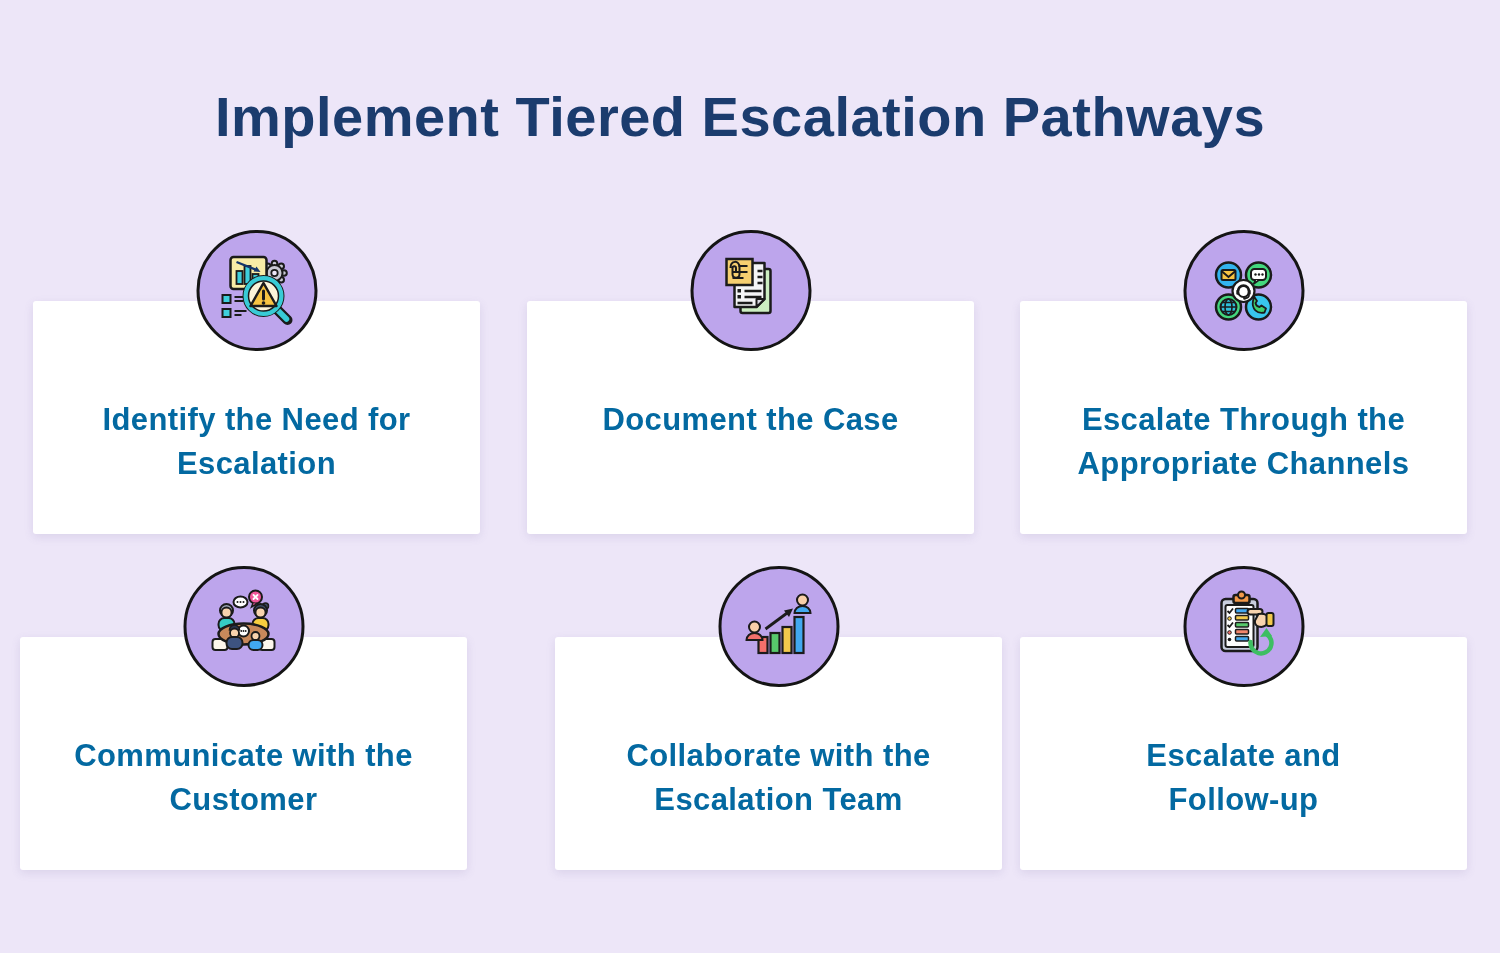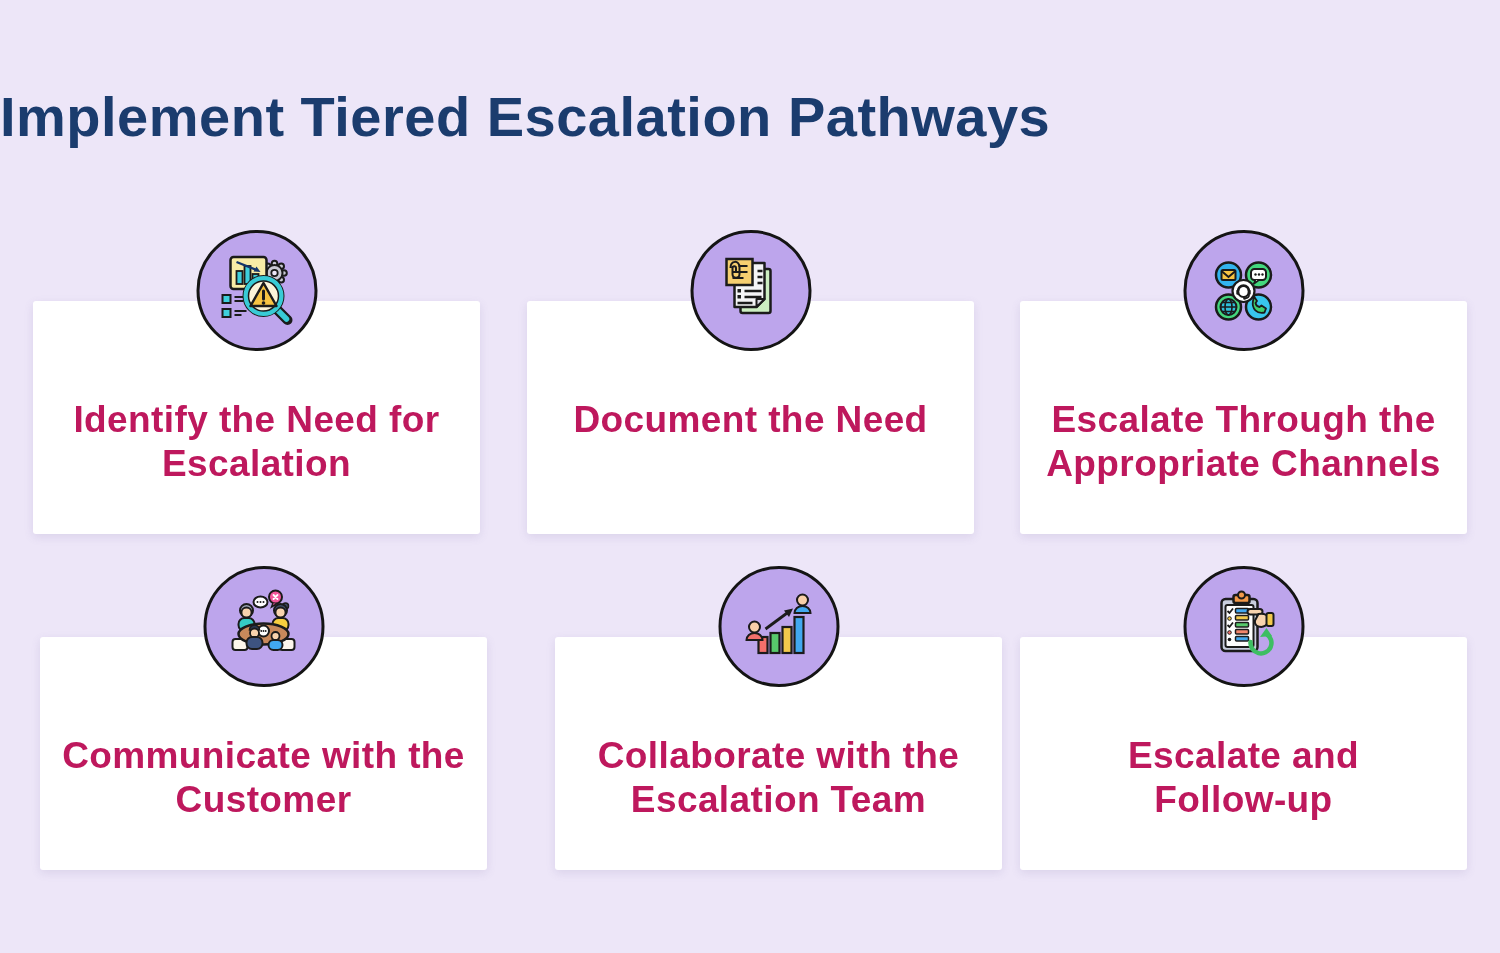--- a/index.html
+++ b/index.html
@@ -4,46 +4,46 @@
 <style>
   * { margin:0; padding:0; box-sizing:border-box; }
   html,body { width:1500px; height:953px; }
   body { font-family:"Liberation Sans", sans-serif; }
   .page {
     position:relative; width:1500px; height:953px;
     background:#EDE6F8; overflow:hidden;
   }
   .page-title {
     position:absolute; top:84px; left:0; width:1480px;
-    font-size:56px; font-weight:bold;
+    text-align:center; font-size:56px; font-weight:bold;
     color:#1B3C6E; letter-spacing:0.5px;
   }
   .card {
     position:absolute; width:447px; height:233px;
     background:#FFFFFF; border-radius:3px;
     box-shadow:0 3px 10px rgba(108,92,156,0.14);
   }
   .card.c1 { left:33px;   top:301px; }
   .card.c2 { left:527px;  top:301px; }
   .card.c3 { left:1020px; top:301px;padding-left:32px; }
-  .card.c4 { left:40px;   top:637px; }
+  .card.c4 { left:20px;   top:637px; }
   .card.c5 { left:527px;  top:637px;margin-left:28px; }
   .card.c6 { left:1020px; top:637px; }
   .icon-circle {
     position:absolute; top:-71px; left:50%; transform:translateX(-50%);
     width:121px; height:121px; border-radius:50%;
     background:#BDA5EC; border:3px solid #141414;
     display:flex; align-items:center; justify-content:center;
   }
   .icon-circle svg { width:80px; height:80px; display:block; }
   .card-label {
     position:absolute; top:97px; left:18px; right:18px;
     text-align:center; white-space:pre-line;
-    font-size:37px; line-height:44px; font-weight:600;
-    color:#be185d; letter-spacing:0.4px;
+    font-size:31px; line-height:44px; font-weight:600;
+    color:#0369a1; letter-spacing:0.4px;
   }
 </style>
 </head>
 <body>
 
 <div class="page">
 
   <h1 class="page-title">Implement Tiered Escalation Pathways</h1>
 
   <div class="card c1">
@@ -102,21 +102,21 @@
         <path d="M34 40 H51" stroke="#1b1b1b" stroke-width="2.4"></path>
         <rect x="27" y="44" width="3.5" height="3.5" fill="#1b1b1b"></rect>
         <path d="M34 46 H51 M27 52 H42" stroke="#1b1b1b" stroke-width="2.4"></path>
 
         <rect x="16" y="8" width="26" height="26" fill="#F6CF70" stroke="#1b1b1b" stroke-width="2.5"></rect>
         <path d="M28 15 H37 M22 21 H37 M22 27 H33" stroke="#1b1b1b" stroke-width="2.2"></path>
 
         <path d="M20 17 c0 -8 9 -8 9 -1 v7 c0 5 -7 5 -7 0 v-6 c0 -2.5 3.5 -2.5 3.5 0 v5" fill="none" stroke="#1b1b1b" stroke-width="2"></path>
       </svg>
     </div>
-    <div class="card-label">Document the Need</div>
+    <div class="card-label">Document the Case</div>
   </div>
 
   <div class="card c3">
     <div class="icon-circle">
       <svg viewBox="0 0 80 80">
 
         <circle cx="25" cy="24" r="12.5" fill="#33B4EE" stroke="#1b1b1b" stroke-width="2.5"></circle>
         <circle cx="55" cy="24" r="12.5" fill="#43D77D" stroke="#1b1b1b" stroke-width="2.5"></circle>
         <circle cx="25" cy="56" r="12.5" fill="#43D77D" stroke="#1b1b1b" stroke-width="2.5"></circle>
         <circle cx="55" cy="56" r="12.5" fill="#38C6EC" stroke="#1b1b1b" stroke-width="2.5"></circle>

